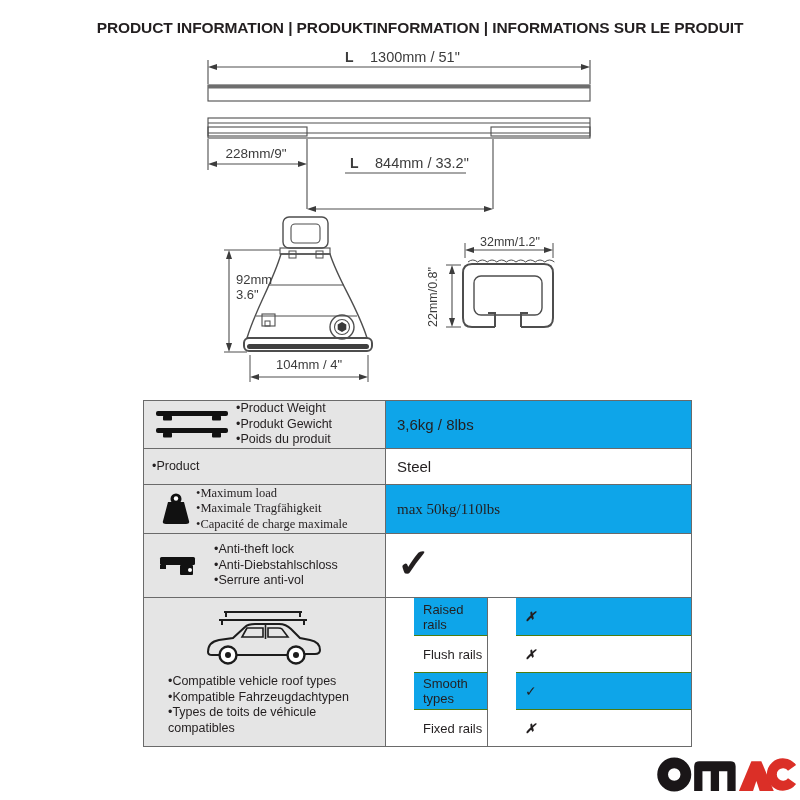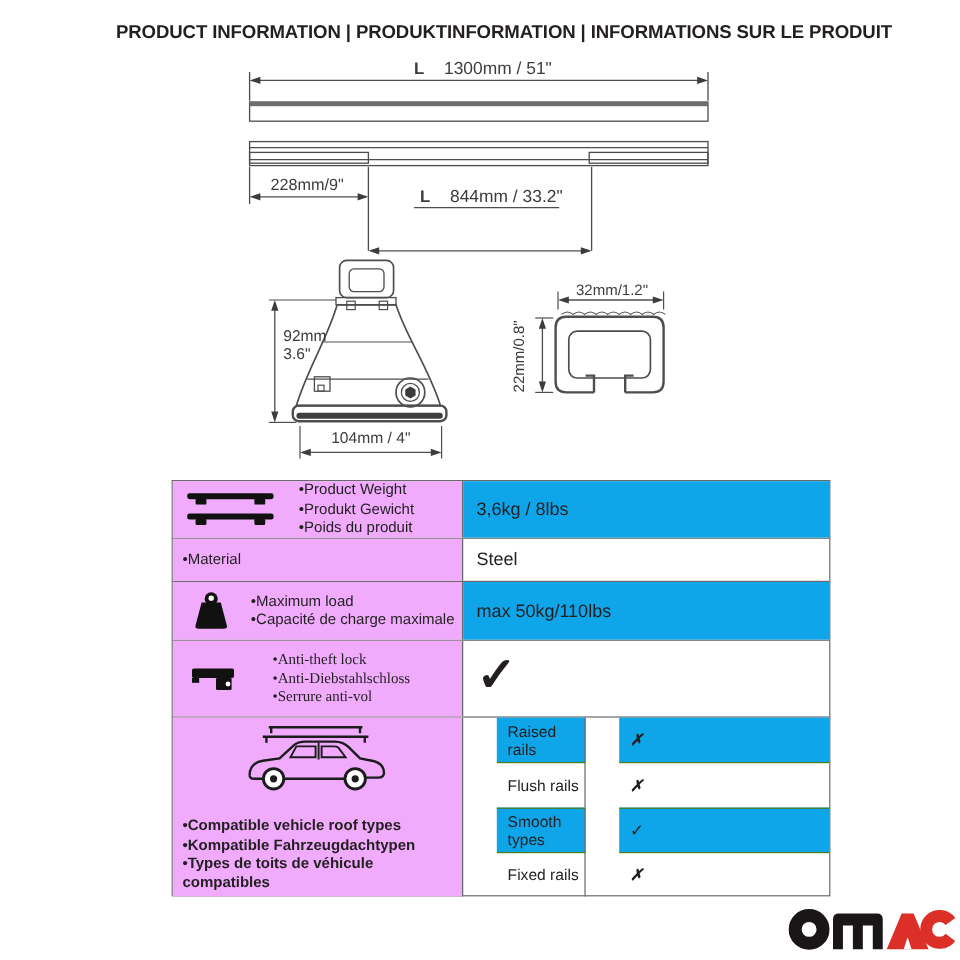--- a/index.html
+++ b/index.html
@@ -15,27 +15,27 @@
   
   .diagram-svg{position:absolute;left:0;top:0;width:800px;height:800px;}
   .dim-text{fill:#3c3c3c;font-family:"Liberation Sans",sans-serif;}
 
   
   .spec-table{position:absolute;left:143px;top:400px;width:549px;
               border:1px solid #6a6a6a;box-sizing:border-box;background:#fff;}
   .t-row{display:grid;grid-template-columns:242px 1fr;box-sizing:border-box;}
   .t-row + .t-row{border-top:1px solid #6a6a6a;}
   .cell{box-sizing:border-box;}
-  .cell-label{border-right:1px solid #6a6a6a;display:flex;align-items:center;background:#f0abfc;gap:13px;}
+  .cell-label{border-right:1px solid #6a6a6a;display:flex;align-items:center;background:#e5e5e5;}
   .cell-value{display:flex;align-items:center;padding-left:11px;font-size:15px;color:#231f20;}
   .gray{background:#0ea5e9;}
   .labels{display:flex;flex-direction:column;justify-content:center;}
   .labels div{font-size:12.5px;line-height:15.5px;color:#231f20;white-space:nowrap;}
   .labels.wrap div{white-space:normal;}
-  .r1{height:47px;} .r2{height:36px;} .r3{height:49px;} .r4{height:64px;font-family:Liberation Serif, serif;} .r5{height:149px;}
+  .r1{height:47px;} .r2{height:36px;} .r3{height:49px;font-family:Liberation Serif, serif;} .r4{height:64px;} .r5{height:149px;}
   .icon-box{flex:0 0 auto;display:flex;align-items:center;justify-content:center;}
   .bigcheck{font-size:40px;font-weight:bold;line-height:1;transform:translateY(-3px);}
 
   
   .r5 .cell-label{flex-direction:column;align-items:stretch;justify-content:center;padding:4px 6px;}
   .car-wrap{display:flex;justify-content:center;margin-bottom:4px;}
   .roof-grid{display:grid;grid-template-columns:102px 1fr;grid-auto-rows:1fr;height:100%;}
   .roof-cell{box-sizing:border-box;display:flex;align-items:center;padding-left:9px;font-size:13px;margin-left:28px;}
   .roof-cell.bt{border-top:1px solid #4d7c0f;}
   .roof-label{border-right:1px solid #6a6a6a;}
@@ -185,37 +185,38 @@
           <div>•Produkt Gewicht</div>
           <div>•Poids du produit</div>
         </div>
       </div>
       <div class="cell cell-value gray">3,6kg / 8lbs</div>
     </div>
 
     <div class="t-row r2">
       <div class="cell cell-label">
         <div class="labels" style="margin-left:8px;">
-          <div>•Material</div>
+          <div>•Product</div>
         </div>
       </div>
       <div class="cell cell-value">Steel</div>
     </div>
 
     <div class="t-row r3">
       <div class="cell cell-label">
         <span class="icon-box" style="margin-left:16px;width:32px;">
           <svg width="30" height="34" viewBox="0 0 30 34">
             <circle cx="15" cy="7" r="5.5" fill="#111"></circle>
             <circle cx="15" cy="6.5" r="2.2" fill="#fff"></circle>
             <path d="M7,10 H23 L28,29 Q29,32 25,32 H5 Q1,32 2,29 Z" fill="#111"></path>
           </svg>
         </span>
         <div class="labels" style="margin-left:4px;">
           <div>•Maximum load</div>
+          <div>•Maximale Tragfähigkeit</div>
           <div>•Capacité de charge maximale</div>
         </div>
       </div>
       <div class="cell cell-value gray">max 50kg/110lbs</div>
     </div>
 
     <div class="t-row r4">
       <div class="cell cell-label">
         <span class="icon-box" style="margin-left:14px;width:42px;">
           <svg width="40" height="24" viewBox="0 0 40 24">
@@ -255,21 +256,21 @@
               <path d="M45,20 L40,29 L61,29 L61,20 Z" stroke-width="1.6"></path>
               <path d="M66,20 L66,29 L86,29 L80,21 Q79,20 76,20 Z" stroke-width="1.6"></path>
               <line x1="63.5" y1="17" x2="63.5" y2="31" stroke-width="1.6"></line>
             </g>
             <circle cx="26" cy="47" r="8.5" stroke="#1c1c1c" stroke-width="2.4" fill="#fff"></circle>
             <circle cx="26" cy="47" r="3" fill="#1c1c1c"></circle>
             <circle cx="94" cy="47" r="8.5" stroke="#1c1c1c" stroke-width="2.4" fill="#fff"></circle>
             <circle cx="94" cy="47" r="3" fill="#1c1c1c"></circle>
           </svg>
         </div>
-        <div class="labels wrap" style="margin-left:2px;font-weight:bold;">
+        <div class="labels wrap" style="margin-left:18px;">
           <div>•Compatible vehicle roof types</div>
           <div>•Kompatible Fahrzeugdachtypen</div>
           <div>•Types de toits de véhicule compatibles</div>
         </div>
       </div>
       <div class="cell roof-grid">
         <div class="roof-cell roof-label gray">Raised rails</div>
         <div class="roof-cell gray">
             <span class="mark-x">✗</span>
           </div>

